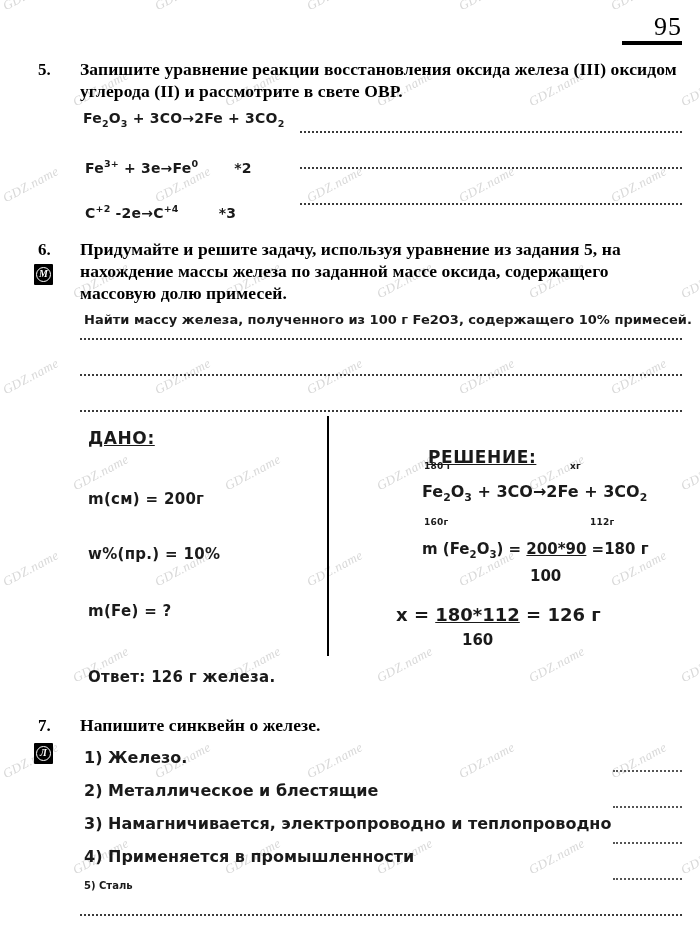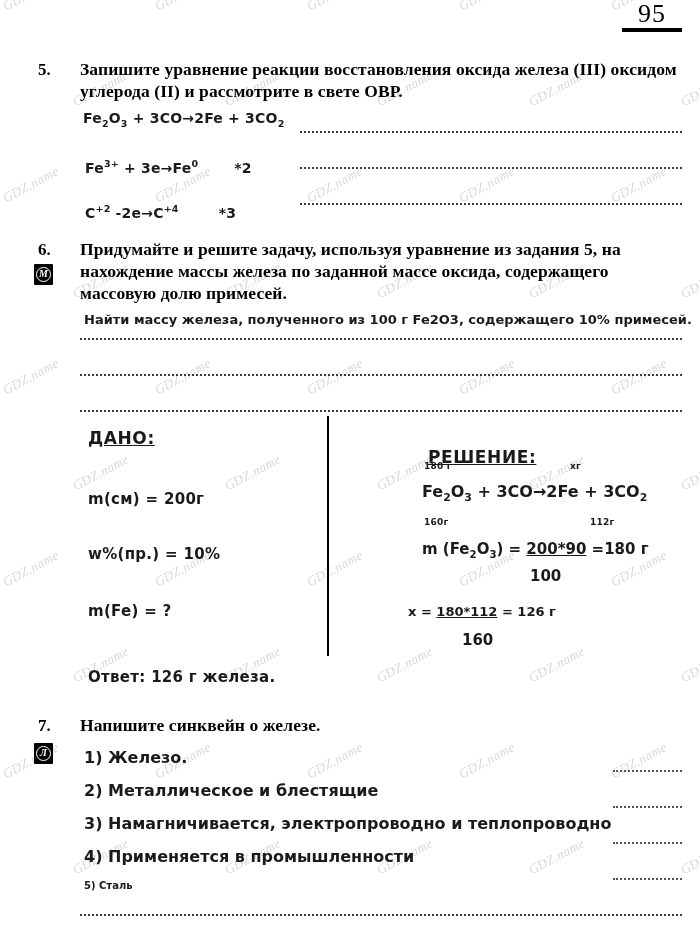--- a/index.html
+++ b/index.html
@@ -42,22 +42,22 @@
   
   #content {
     position: relative;
     z-index: 2;
   }
 
   
   #page-number-wrap {
     position: absolute;
     right: 18px;
-    top: 1px;
-    text-align: center;
+    top: 14px;
+    text-align: right;
     z-index: 3;
   }
   #page-number {
     font-family: "Liberation Serif", serif;
     font-size: 26px;
     font-weight: 400;
     line-height: 26px;
     letter-spacing: 1px;
   }
   #page-number-rule {
@@ -258,21 +258,21 @@
     </div>
 
     <div class="ans tiny" style="left:424px; top:517px;">160г</div>
     <div class="ans tiny" style="left:550px; top:517px;margin-left:40px;">112г</div>
 
     <div class="ans" style="left:422px; top:540px; font-size:15px;">
       <span>m (Fe<sub>2</sub>O<sub>3</sub>) = </span><span class="frac-top">200*90</span><span> =180 г</span>
     </div>
     <div class="ans" style="left:530px; top:567px; font-size:15px;">100</div>
 
-    <div class="ans" style="left:408px; top:604px; font-size:13px;">
+    <div class="ans" style="left:396px; top:604px; font-size:18px;">
       <span>x = </span><span class="frac-top">180*112</span><span> = 126 г</span>
     </div>
     <div class="ans" style="left:462px; top:631px; font-size:15px;">160</div>
 
     <div class="task-num" style="left:38px; top:716px;">7.</div>
     <div class="badge" style="left:34px; top:743px;">
       <div class="circ">Л</div>
     </div>
     <div class="task-text" style="left:80px; top:714px; width:600px;">Напишите синквейн о железе.</div>
 

